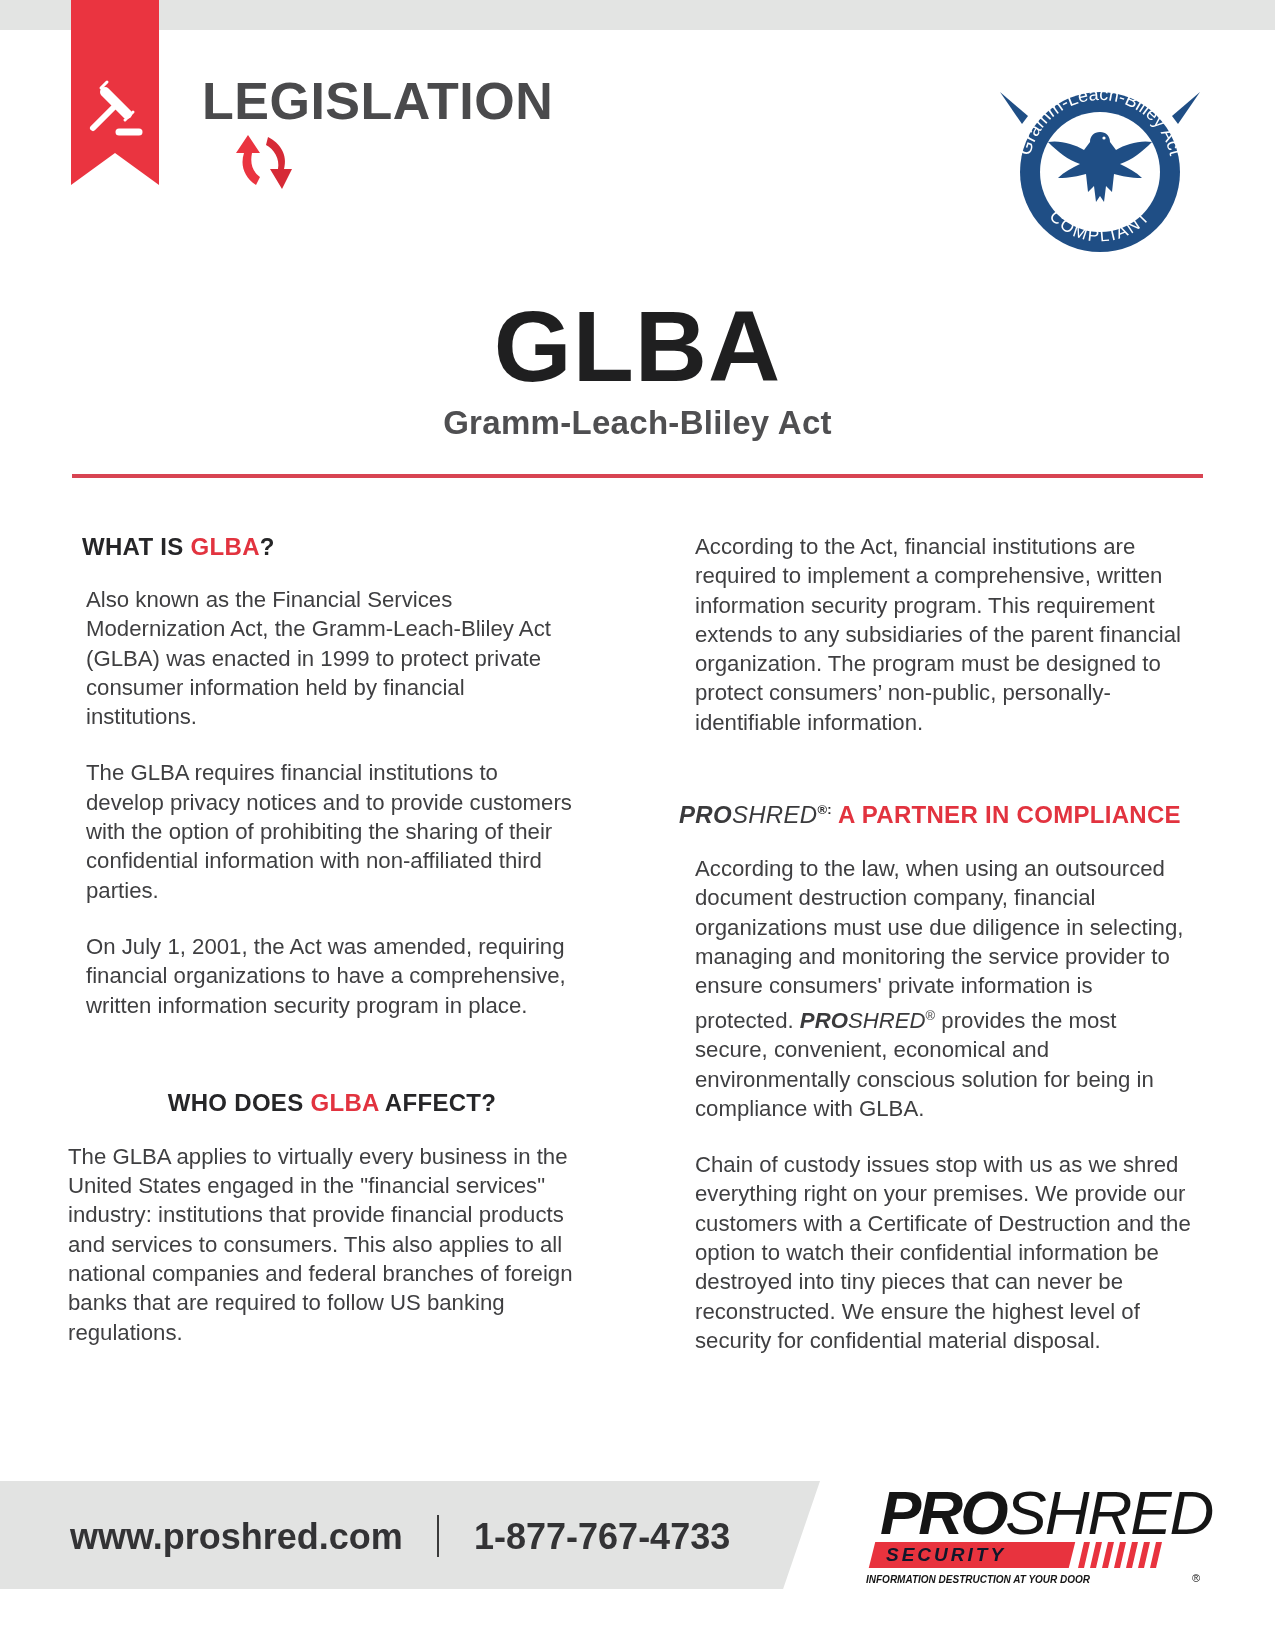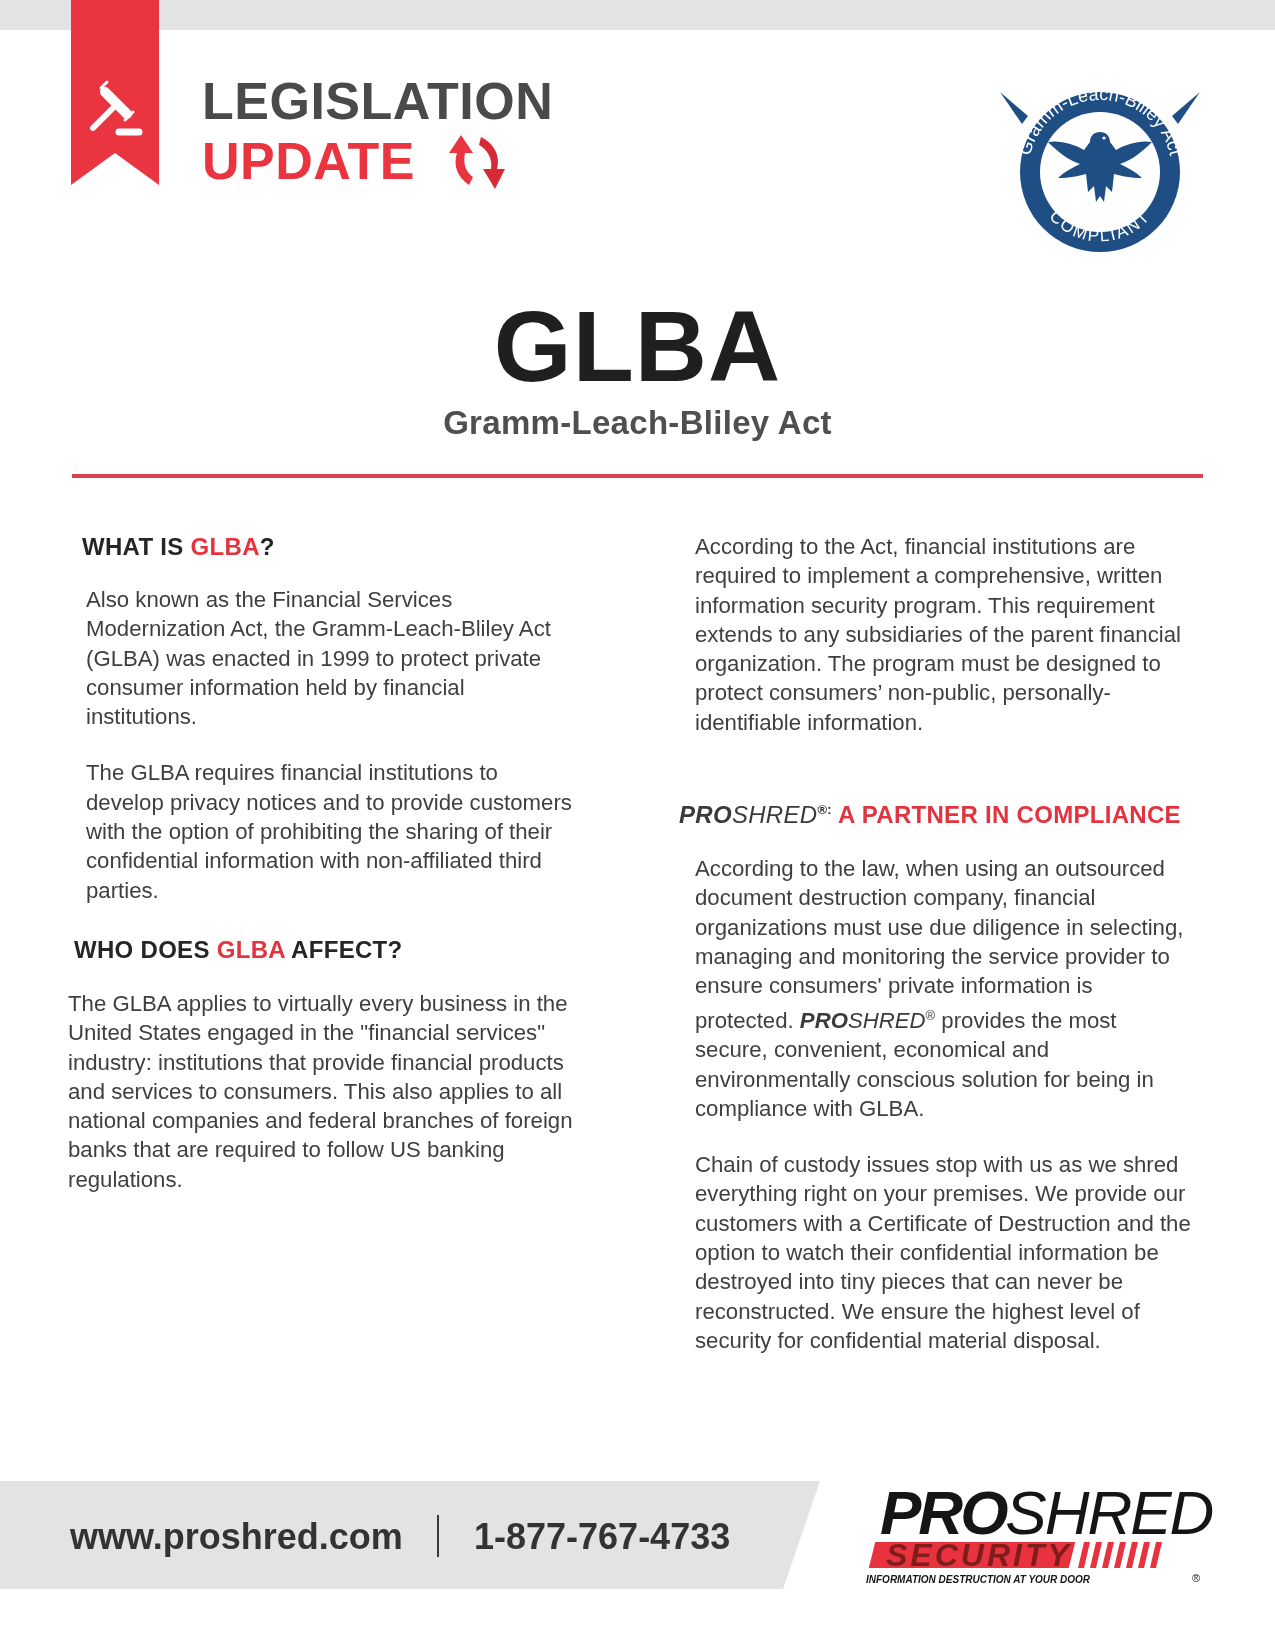--- a/index.html
+++ b/index.html
@@ -36,21 +36,21 @@
   .footer-band { position: absolute; left: 0; top: 1481px; width: 820px; height: 108px; background: #e2e3e2;
     clip-path: polygon(0 0, 100% 0, 95.5% 100%, 0 100%); }
   .footer-url { position: absolute; left: 70px; top: 1516px; font-weight: bold; font-size: 36px; line-height: 42px; color: #333335; }
   .footer-divider { position: absolute; left: 437px; top: 1515px; width: 2px; height: 42px; background: #3a3a3a; }
   .footer-phone { position: absolute; left: 474px; top: 1516px; font-weight: bold; font-size: 36px; line-height: 42px; color: #333335; }
 
   .logo { position: absolute; left: 866px; top: 1482px; width: 340px; height: 110px; }
   .logo-pro { position: absolute; left: 14px; top: 0; font-size: 62px; line-height: 62px; font-weight: bold; font-style: italic; color: #151515; letter-spacing: -3px; }
   .logo-shred { font-weight: normal; letter-spacing: -2px; }
   .logo-bar { position: absolute; left: 6px; top: 60px; width: 200px; height: 26px; background: #e8333e; transform: skewX(-14deg); }
-  .logo-security { position: absolute; left: 20px; top: 60px; font-weight: bold; font-style: italic; font-size: 32px; line-height: 26px; color: #7f1d1d; letter-spacing: 3px; }
+  .logo-security { position: absolute; left: 20px; top: 60px; font-weight: bold; font-style: italic; font-size: 19px; line-height: 26px; color: #0f172a; letter-spacing: 3px; }
   .logo-stripes { position: absolute; left: 212px; top: 60px; width: 100px; height: 26px; }
   .logo-tagline { position: absolute; left: 0; top: 90px; font-weight: bold; font-style: italic; font-size: 10px; line-height: 16px; color: #151515; white-space: nowrap; }
   .logo-reg { position: absolute; left: 326px; top: 90px; font-size: 11px; color: #151515; }
 </style>
 </head>
 <body>
 
 <div class="top-band"></div>
 
 <div class="ribbon">
@@ -63,21 +63,20 @@
       <line x1="20" y1="14" x2="42" y2="36" stroke-width="10"></line>
       <line x1="16" y1="10" x2="22" y2="4" stroke-width="3"></line>
       <line x1="40" y1="42" x2="48" y2="34" stroke-width="3"></line>
       <line x1="34" y1="54" x2="54" y2="54" stroke-width="7"></line>
     </g>
   </svg>
 </div>
 
 <div class="leg-title">LEGISLATION</div>
 <div class="upd-row">
-  <span class="upd-title">UPDATE</span>
   <svg class="refresh-icon" viewBox="0 0 72 60">
     <path d="M22 4 L10 22 L18 22 C14 34 18 46 30 54 L34 46 C26 40 24 32 26 22 L34 22 Z" fill="#ea3440"></path>
     <path d="M42 6 C54 12 62 24 58 38 L66 38 L56 58 L44 38 L52 38 C54 28 48 18 40 14 Z" fill="#d62a36"></path>
   </svg>
 </div>
 
 <svg class="badge" viewBox="0 0 204 172">
   <defs>
     <path id="arcTop" d="M 30 92 A 72 72 0 0 1 174 92"></path>
     <path id="arcBottom" d="M 40 118 A 66 66 0 0 0 164 118"></path>
@@ -101,22 +100,23 @@
 <div class="main-title">GLBA</div>
 <div class="subtitle">Gramm-Leach-Bliley Act</div>
 <div class="rule"></div>
 
 <div class="col col-left">
   <h2 class="h2" style="margin-left:12px;">
     <span>WHAT IS </span><span class="red">GLBA</span><span>?</span>
   </h2>
   <p class="p" style="margin-top:23px;">Also known as the Financial Services Modernization Act, the Gramm-Leach-Bliley Act (GLBA) was enacted in 1999 to protect private consumer information held by financial institutions.</p>
   <p class="p" style="margin-top:27px;">The GLBA requires financial institutions to develop privacy notices and to provide customers with the option of prohibiting the sharing of their confidential information with non-affiliated third parties.</p>
+  <p class="p" style="margin-top:27px;">On July 1, 2001, the Act was amended, requiring financial organizations to have a comprehensive, written information security program in place.</p>
 
-  <h2 class="h2" style="margin-top:30px; margin-left:4px;">
+  <h2 class="h2" style="margin-top:68px; margin-left:4px;text-align:center;">
     <span>WHO DOES </span><span class="red">GLBA</span><span> AFFECT?</span>
   </h2>
   <p class="p" style="margin-top:24px; margin-left:-2px;">The GLBA applies to virtually every business in the United States engaged in the "financial services" industry: institutions that provide financial products and services to consumers. This also applies to all national companies and federal branches of foreign banks that are required to follow US banking regulations.</p>
 </div>
 
 <div class="col col-right">
   <p class="p" style="margin-top:0;">According to the Act, financial institutions are required to implement a comprehensive, written information security program. This requirement extends to any subsidiaries of the parent financial organization. The program must be designed to protect consumers’ non-public, personally-identifiable information.</p>
 
   <h2 class="h2" style="margin-top:58px;">
     <span class="brand-pro">PRO</span><span class="brand-shred" style="font-weight:normal">SHRED</span><span class="reg">®:</span>

